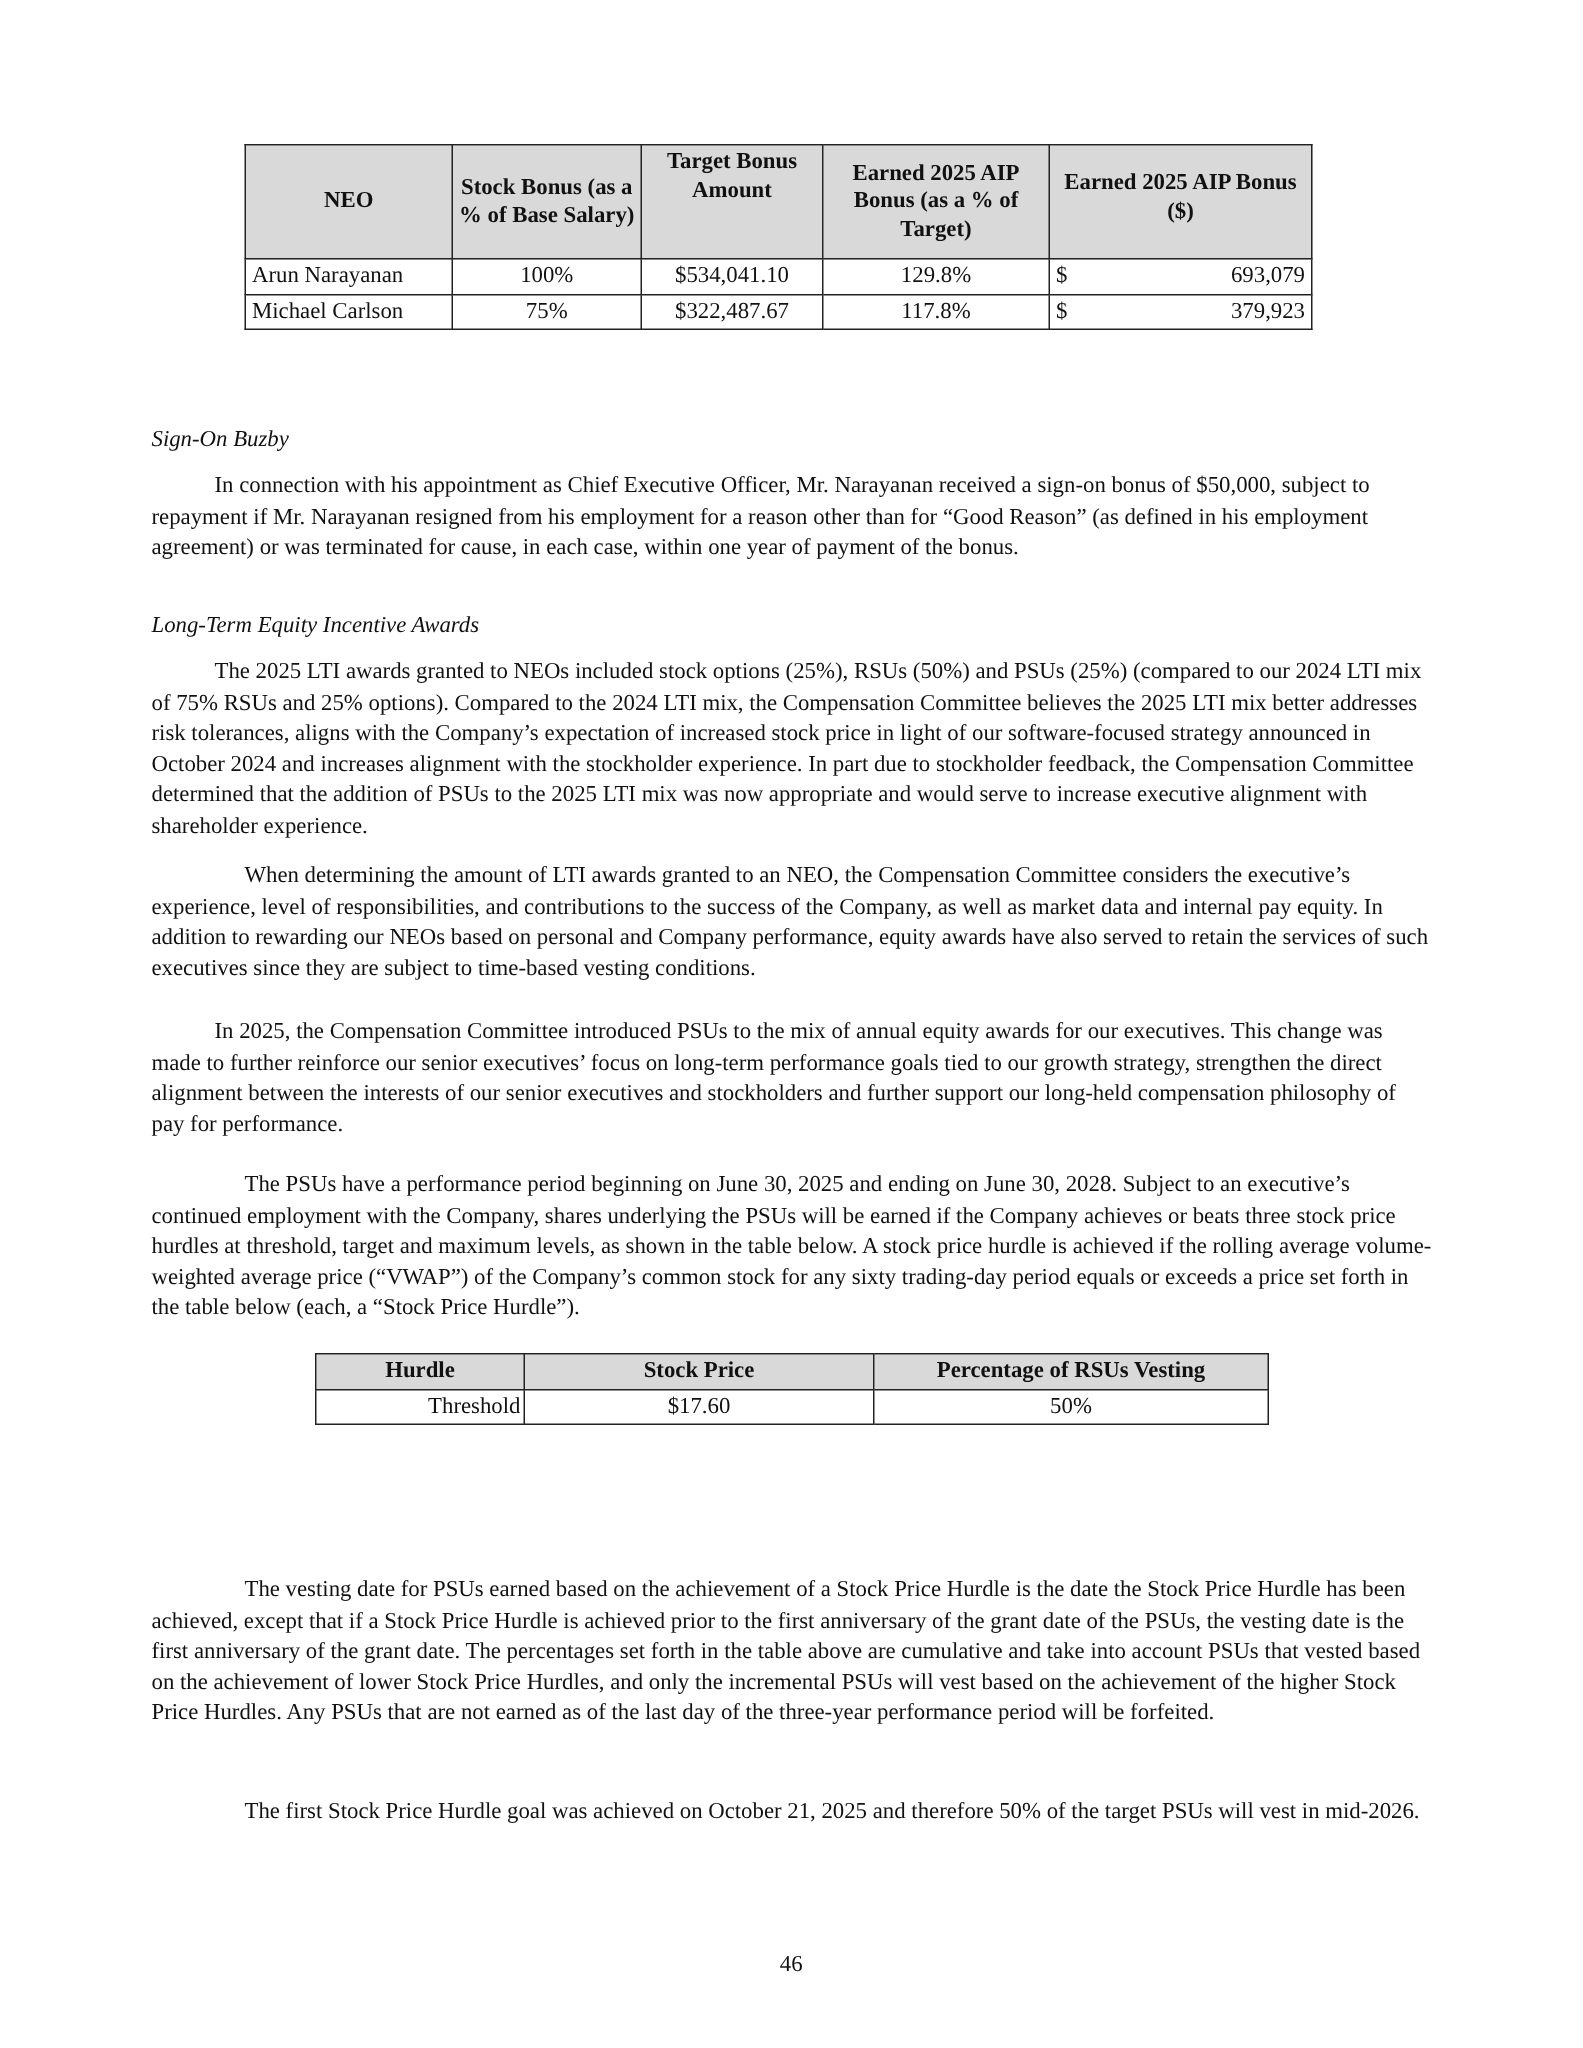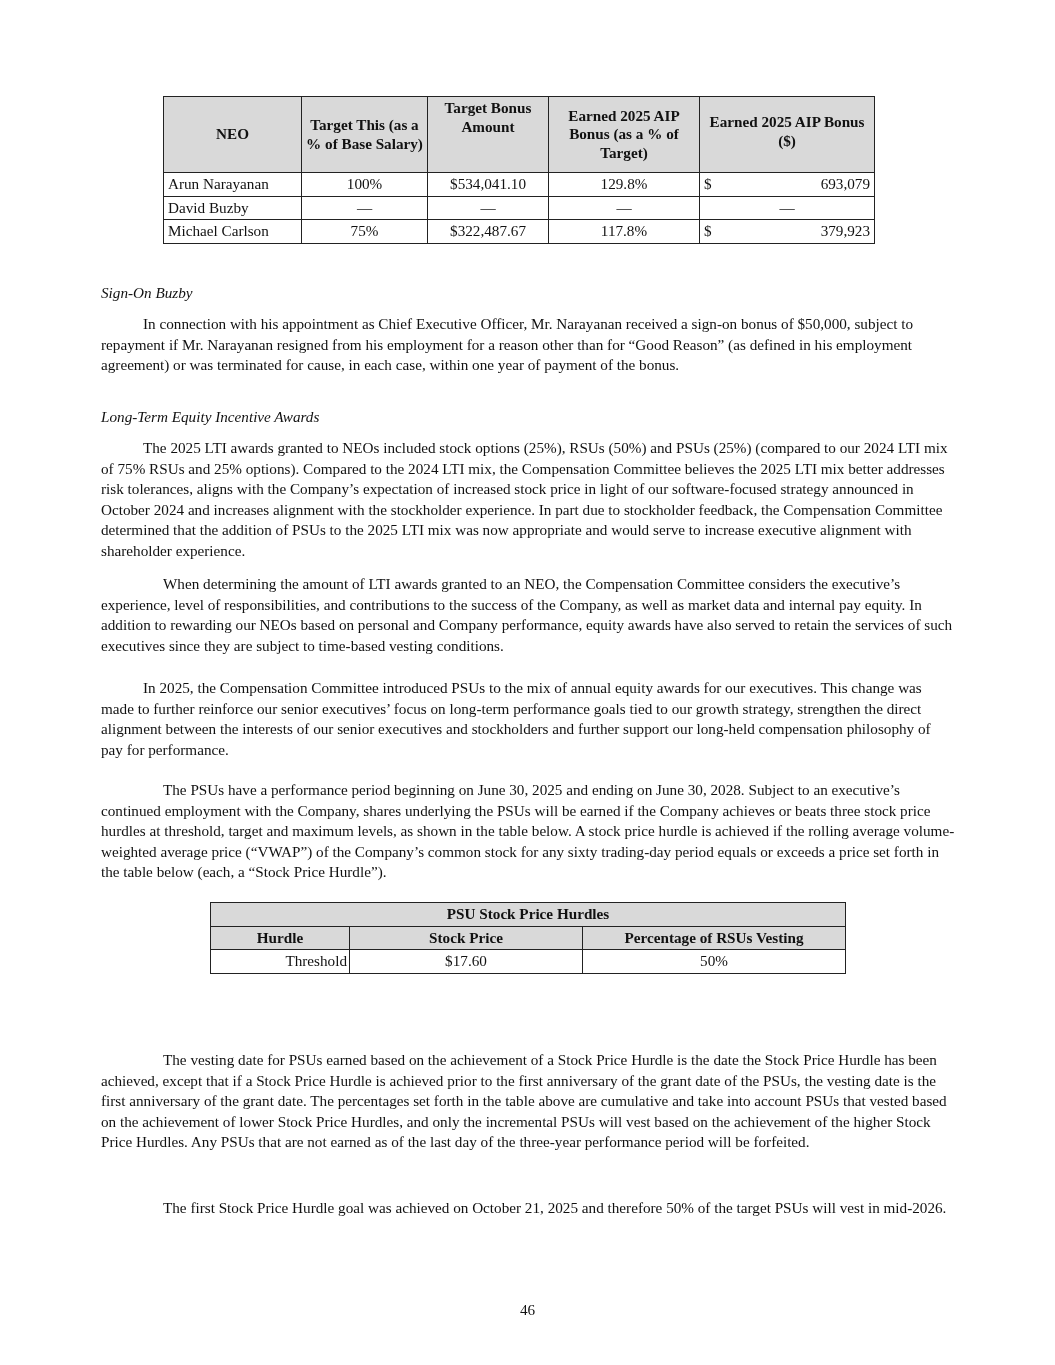--- a/index.html
+++ b/index.html
@@ -44,45 +44,38 @@
 
     .page-num { position: absolute; left: 0; width: 1055px; top: 1300px; text-align: center; }
   </style>
 </head>
 <body>
 
 <table class="bonus">
   <thead>
     <tr>
       <th class="c-neo" style="text-align:center">NEO</th>
-      <th class="c-pct">Target This (as a % of Base Salary)</th>
+      <th class="c-pct">Stock Bonus (as a % of Base Salary)</th>
       <th class="c-amt" style="vertical-align:top;padding-top:2px">Target Bonus Amount</th>
       <th class="c-earnpct">Earned 2025 AIP Bonus (as a % of Target)</th>
       <th class="c-earn" style="vertical-align:top;padding-top:16px">Earned 2025 AIP Bonus ($)</th>
     </tr>
   </thead>
   <tbody>
     <tr>
       <td class="c-neo">Arun Narayanan</td>
       <td class="c-pct">100%</td>
       <td class="c-amt">$534,041.10</td>
       <td class="c-earnpct">129.8%</td>
       <td class="c-earn">
           <div class="earn-inner">
             <span>$</span>
             <span>693,079</span>
           </div>
         </td>
-    </tr>
-    <tr>
-      <td class="c-neo">David Buzby</td>
-      <td class="c-pct">—</td>
-      <td class="c-amt">—</td>
-      <td class="c-earnpct">—</td>
-      <td class="c-earn dash-cell">—</td>
     </tr>
     <tr>
       <td class="c-neo">Michael Carlson</td>
       <td class="c-pct">75%</td>
       <td class="c-amt">$322,487.67</td>
       <td class="c-earnpct">117.8%</td>
       <td class="c-earn">
           <div class="earn-inner">
             <span>$</span>
             <span>379,923</span>
@@ -97,23 +90,20 @@
 
 <div class="section-title" style="top:407px">Long-Term Equity Incentive Awards</div>
 <div class="para" style="top:438px; text-indent:42px">The 2025 LTI awards granted to NEOs included stock options (25%), RSUs (50%) and PSUs (25%) (compared to our 2024 LTI mix of 75% RSUs and 25% options). Compared to the 2024 LTI mix, the Compensation Committee believes the 2025 LTI mix better addresses risk tolerances, aligns with the Company’s expectation of increased stock price in light of our software-focused strategy announced in October 2024 and increases alignment with the stockholder experience. In part due to stockholder feedback, the Compensation Committee determined that the addition of PSUs to the 2025 LTI mix was now appropriate and would serve to increase executive alignment with shareholder experience.</div>
 <div class="para" style="top:574px; text-indent:62px">When determining the amount of LTI awards granted to an NEO, the Compensation Committee considers the executive’s experience, level of responsibilities, and contributions to the success of the Company, as well as market data and internal pay equity. In addition to rewarding our NEOs based on personal and Company performance, equity awards have also served to retain the services of such executives since they are subject to time-based vesting conditions.</div>
 <div class="para" style="top:678px; text-indent:42px">In 2025, the Compensation Committee introduced PSUs to the mix of annual equity awards for our executives. This change was made to further reinforce our senior executives’ focus on long-term performance goals tied to our growth strategy, strengthen the direct alignment between the interests of our senior executives and stockholders and further support our long-held compensation philosophy of pay for performance.</div>
 <div class="para" style="top:780px; text-indent:62px">The PSUs have a performance period beginning on June 30, 2025 and ending on June 30, 2028. Subject to an executive’s continued employment with the Company, shares underlying the PSUs will be earned if the Company achieves or beats three stock price hurdles at threshold, target and maximum levels, as shown in the table below. A stock price hurdle is achieved if the rolling average volume-weighted average price (“VWAP”) of the Company’s common stock for any sixty trading-day period equals or exceeds a price set forth in the table below (each, a “Stock Price Hurdle”).</div>
 
 <table class="psu">
   <thead>
     <tr>
-      <th colspan="3">PSU Stock Price Hurdles</th>
-    </tr>
-    <tr>
       <th class="p-h" style="text-align:center">Hurdle</th>
       <th class="p-s">Stock Price</th>
       <th class="p-v">Percentage of RSUs Vesting</th>
     </tr>
   </thead>
   <tbody>
     <tr>
       <td class="p-h">Threshold</td>
       <td class="p-s">$17.60</td>
       <td class="p-v">50%</td>

